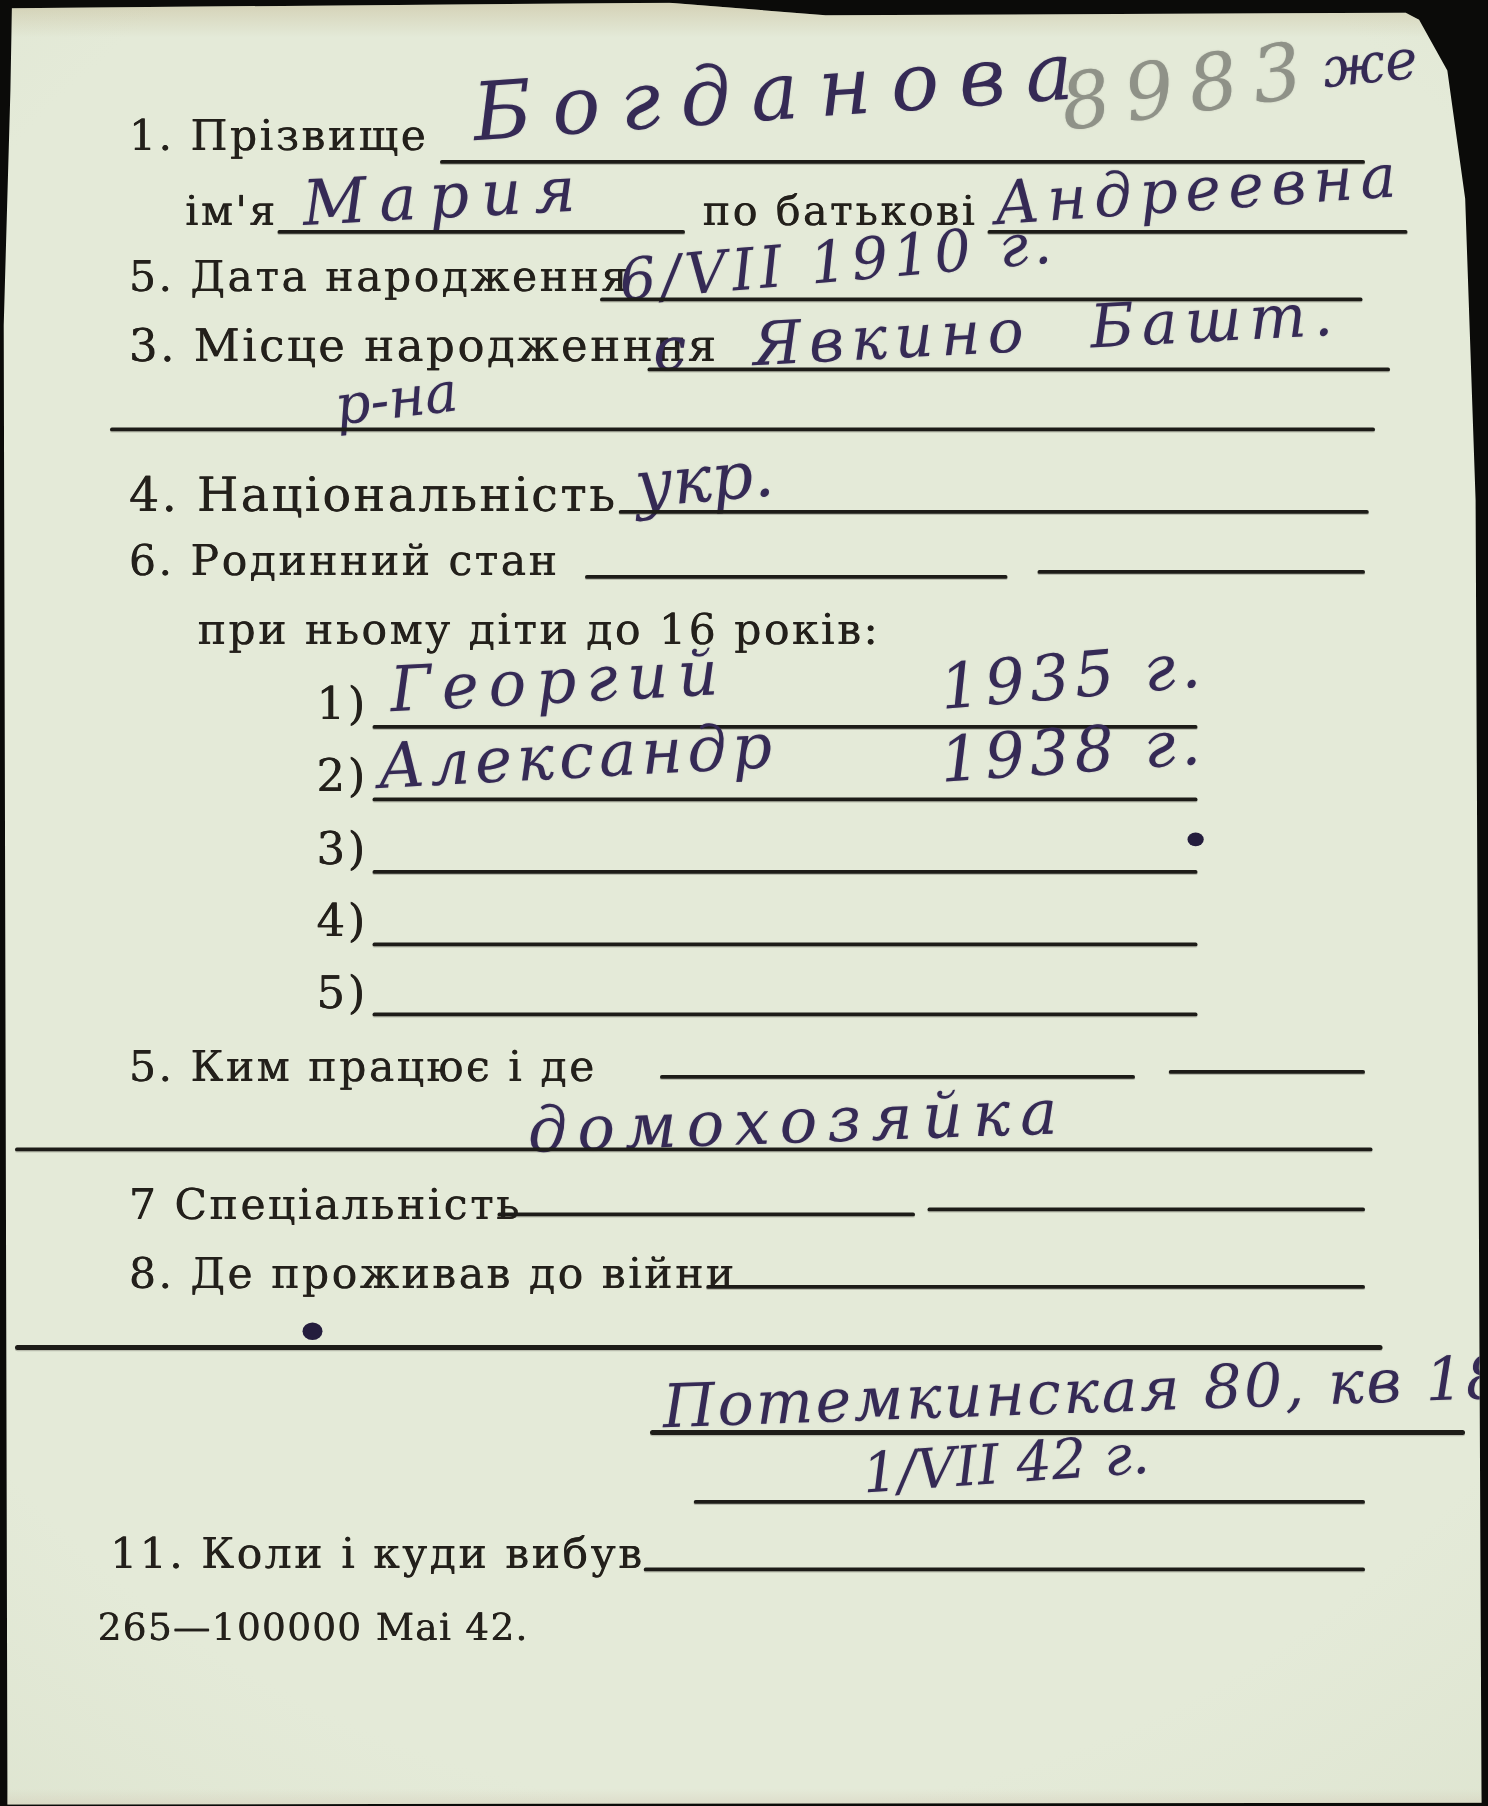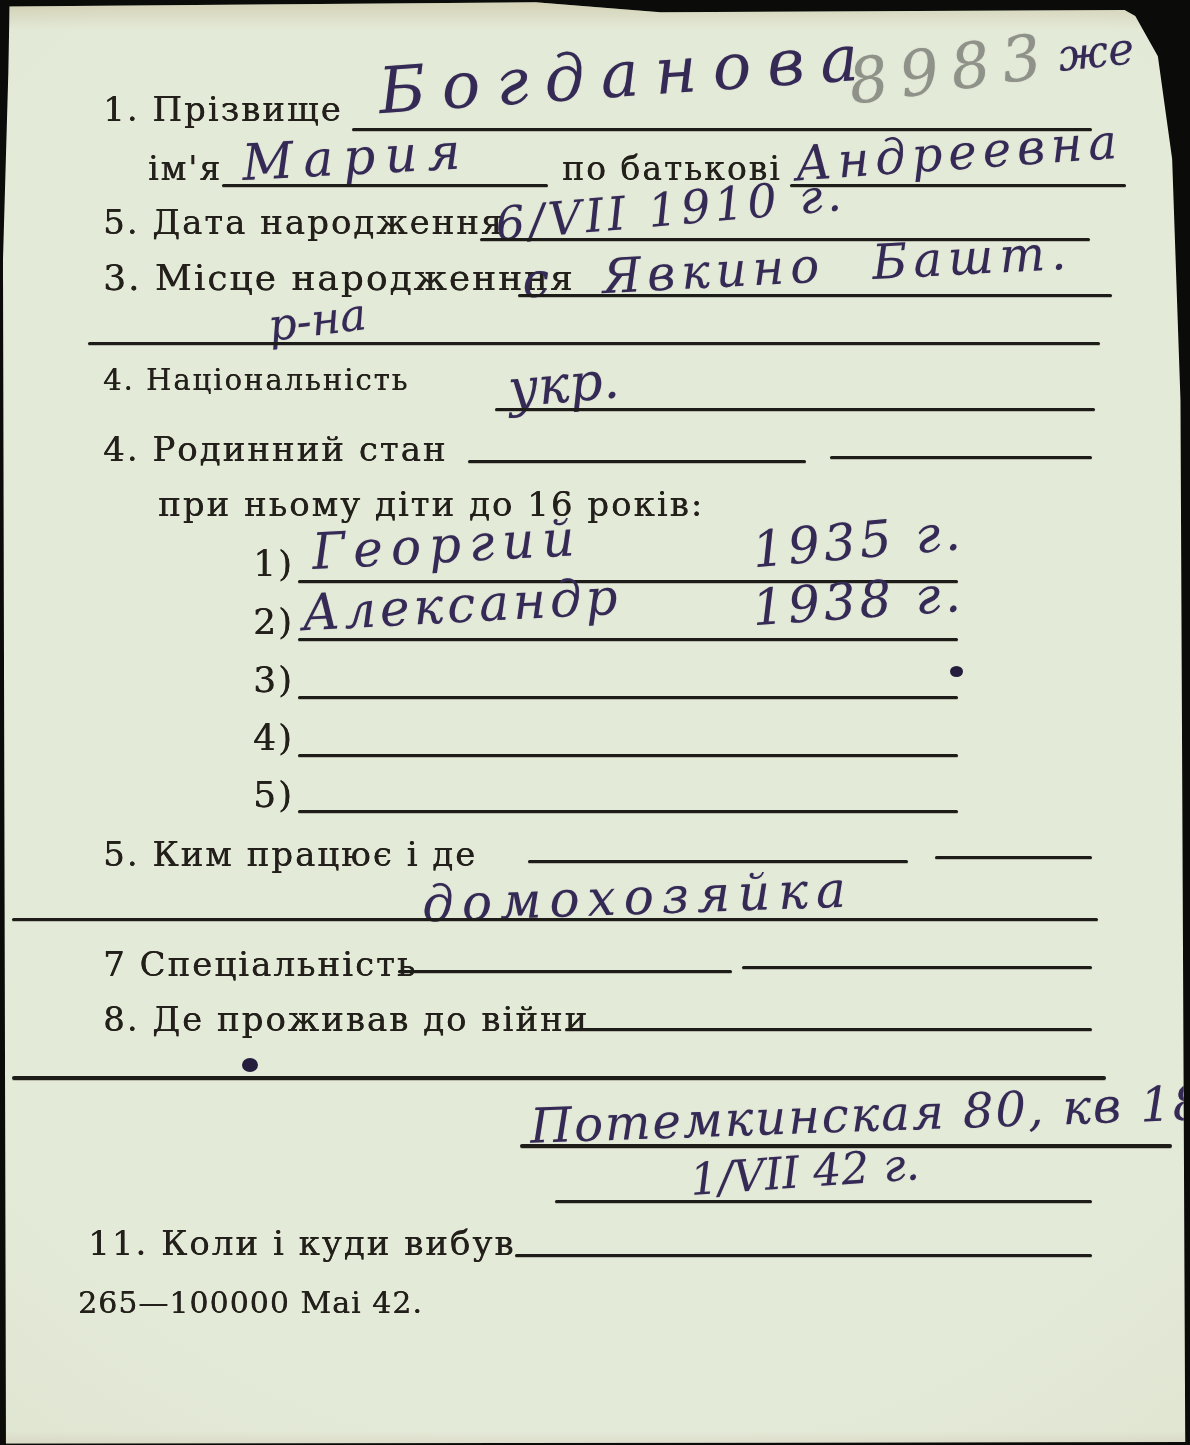--- a/index.html
+++ b/index.html
@@ -46,25 +46,25 @@
     <span class="pt" style="left:103px;top:205px;font-size:34px">5. Дата народження</span>
     <span class="hw" style="left:495px;top:186px;font-size:46px;letter-spacing:4px;transform:rotate(-5deg)">6/VII 1910 г.</span>
     <div class="rl" style="left:480px;top:238px;width:610px"></div>
 
     <span class="pt" style="left:103px;top:260px;font-size:36px">3. Місце народженння</span>
     <span class="hw" style="left:522px;top:242px;font-size:48px;letter-spacing:6px;word-spacing:26px;transform:rotate(-3deg)">с Явкино Башт.</span>
     <div class="rl" style="left:518px;top:294px;width:594px"></div>
     <span class="hw" style="left:268px;top:298px;font-size:44px;transform:rotate(-7deg)">р-на</span>
     <div class="rl" style="left:88px;top:342px;width:1012px"></div>
 
-    <span class="pt" style="left:103px;top:366px;font-size:29px">4. Національність</span>
+    <span class="pt" style="left:103px;top:377px;font-size:38px">4. Національність</span>
     <span class="hw" style="left:508px;top:358px;font-size:52px;transform:rotate(-5deg)">укр.</span>
     <div class="rl" style="left:495px;top:408px;width:600px"></div>
 
-    <span class="pt" style="left:103px;top:432px;font-size:34px">4. Родинний стан</span>
+    <span class="pt" style="left:103px;top:432px;font-size:34px">6. Родинний стан</span>
     <div class="rl" style="left:468px;top:460px;width:338px"></div>
     <div class="rl" style="left:830px;top:456px;width:262px"></div>
 
     <span class="pt" style="left:158px;top:487px;font-size:34px">при ньому діти до 16 років:</span>
 
     <span class="pt" style="left:253px;top:546px;font-size:36px">1)</span>
     <span class="hw" style="left:312px;top:520px;font-size:50px;letter-spacing:8px;transform:rotate(-3deg)">Георгий</span>
     <span class="hw" style="left:752px;top:516px;font-size:50px;letter-spacing:4px;transform:rotate(-5deg)">1935 г.</span>
     <div class="rl" style="left:298px;top:580px;width:660px"></div>
 

